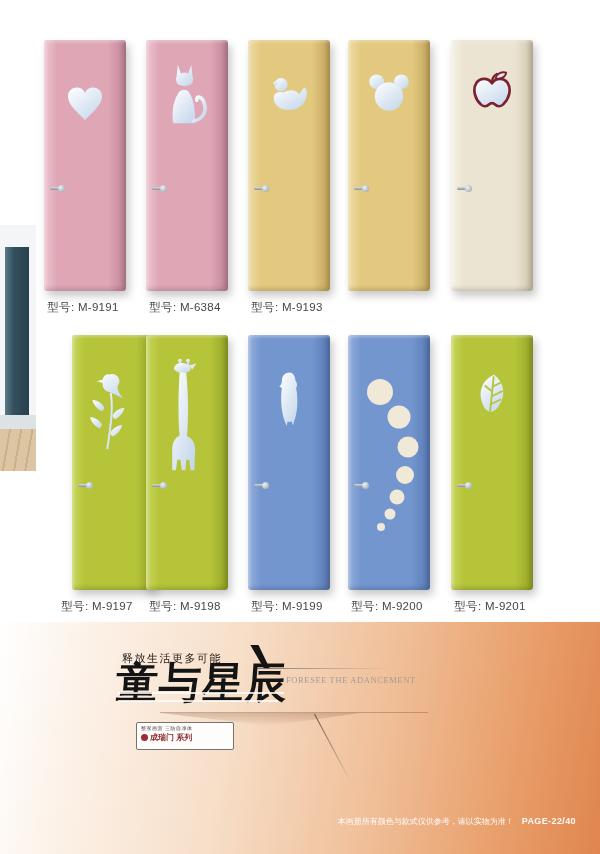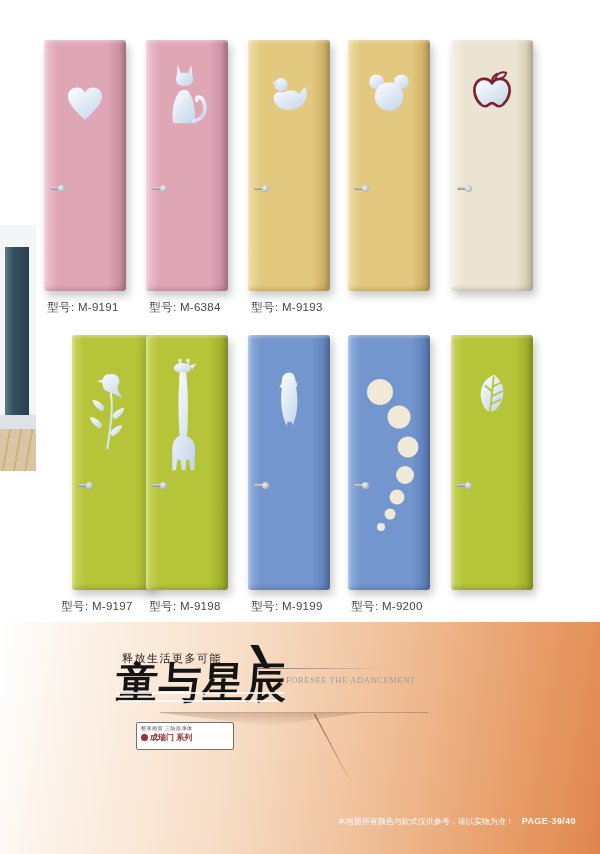--- a/index.html
+++ b/index.html
@@ -241,20 +241,21 @@
                 <path d="M45,8 L45,96"></path>
                 <path d="M45,34 L67,20"></path>
                 <path d="M45,58 L71,42"></path>
                 <path d="M45,78 L69,63"></path>
                 <path d="M45,46 L25,33"></path>
               </g>
             </g>
           </svg>
           <div class="handle"></div>
         </div>
+        <div class="model-label" style="top: 264px;">型号: M-9201</div>
       </div>
     </div>
 
   <div class="footer-band"></div>
   <div class="slogan">释放生活更多可能</div>
   <div class="swoosh"></div>
   <div class="hline"></div>
   <div class="title-cn">童与星辰</div>
   <div class="strike s1"></div>
   <div class="strike s2"></div>
@@ -264,16 +265,16 @@
   <div class="fold-line"></div>
   <div class="logo-box">
     <div class="logo-line1">整家画室 三防自净体</div>
     <div class="logo-line2">
       <span class="logo-dot"></span>
       <span>成瑞门 系列</span>
     </div>
   </div>
   <div class="disclaimer">
     <span>本画册所有颜色与款式仅供参考，请以实物为准！</span>
-    <span class="pagenum">PAGE-39/40</span>
+    <span class="pagenum">PAGE-22/40</span>
   </div>
 
 </div>
 
 </body></html>

